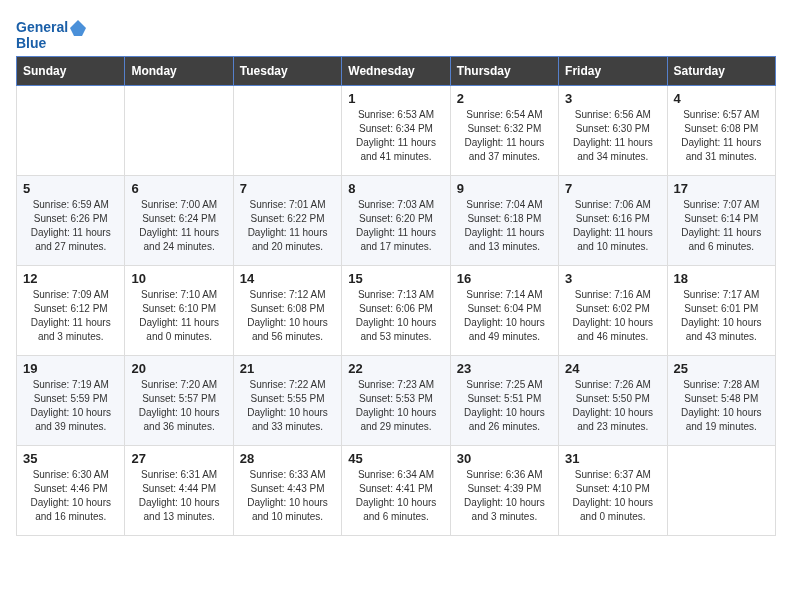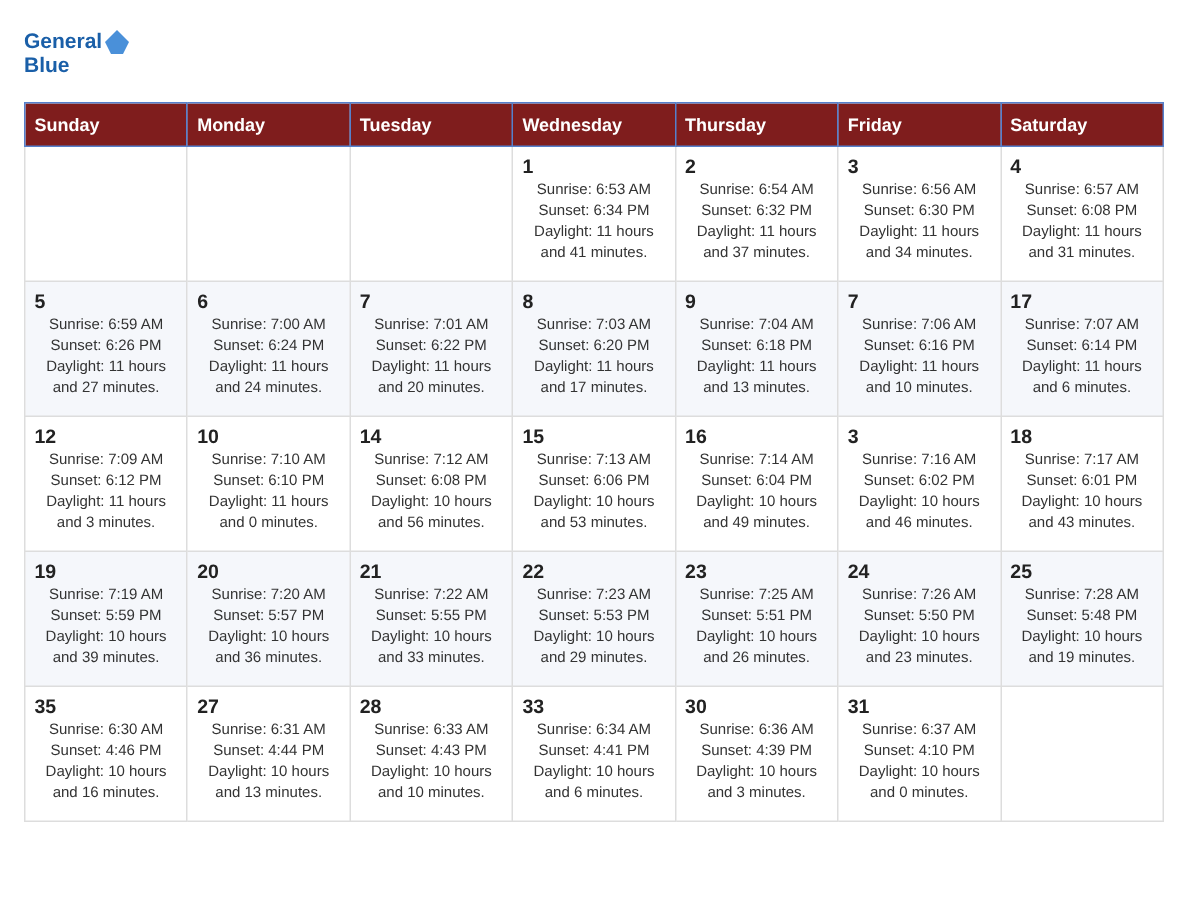--- a/index.html
+++ b/index.html
@@ -7,21 +7,20 @@
       font-family: Arial, sans-serif;
       background: #fff;
       width: 792px;
       min-height: 612px;
       padding: 16px;
     }
     .header-area {
       display: flex;
       justify-content: space-between;
       align-items: flex-start;
-      margin-bottom: 12px;
     }
     .logo {
       display: flex;
       align-items: center;
       gap: 6px;
     }
     .title-area {
       text-align: right;
     }
     .month-title {
@@ -33,21 +32,21 @@
       font-size: 15px;
       font-weight: bold;
       color: #333;
     }
     table {
       width: 100%;
       border-collapse: collapse;
       font-size: 11px;
     }
     thead tr {
-      background: #7f1d1d;
+      background: #404040;
       color: #fff;
     }
     thead th {
       padding: 7px 6px;
       text-align: left;
       font-size: 12px;
       font-weight: bold;
       border: 1px solid #5580cc;
     }
     tbody tr {
@@ -313,21 +312,21 @@
 and 13 minutes.</div>
         </td>
         <td>
           <span class="day-number">28</span>
           <div class="day-info">Sunrise: 6:33 AM
 Sunset: 4:43 PM
 Daylight: 10 hours
 and 10 minutes.</div>
         </td>
         <td>
-          <span class="day-number">33</span>
+          <span class="day-number">45</span>
           <div class="day-info">Sunrise: 6:34 AM
 Sunset: 4:41 PM
 Daylight: 10 hours
 and 6 minutes.</div>
         </td>
         <td>
           <span class="day-number">30</span>
           <div class="day-info">Sunrise: 6:36 AM
 Sunset: 4:39 PM
 Daylight: 10 hours

